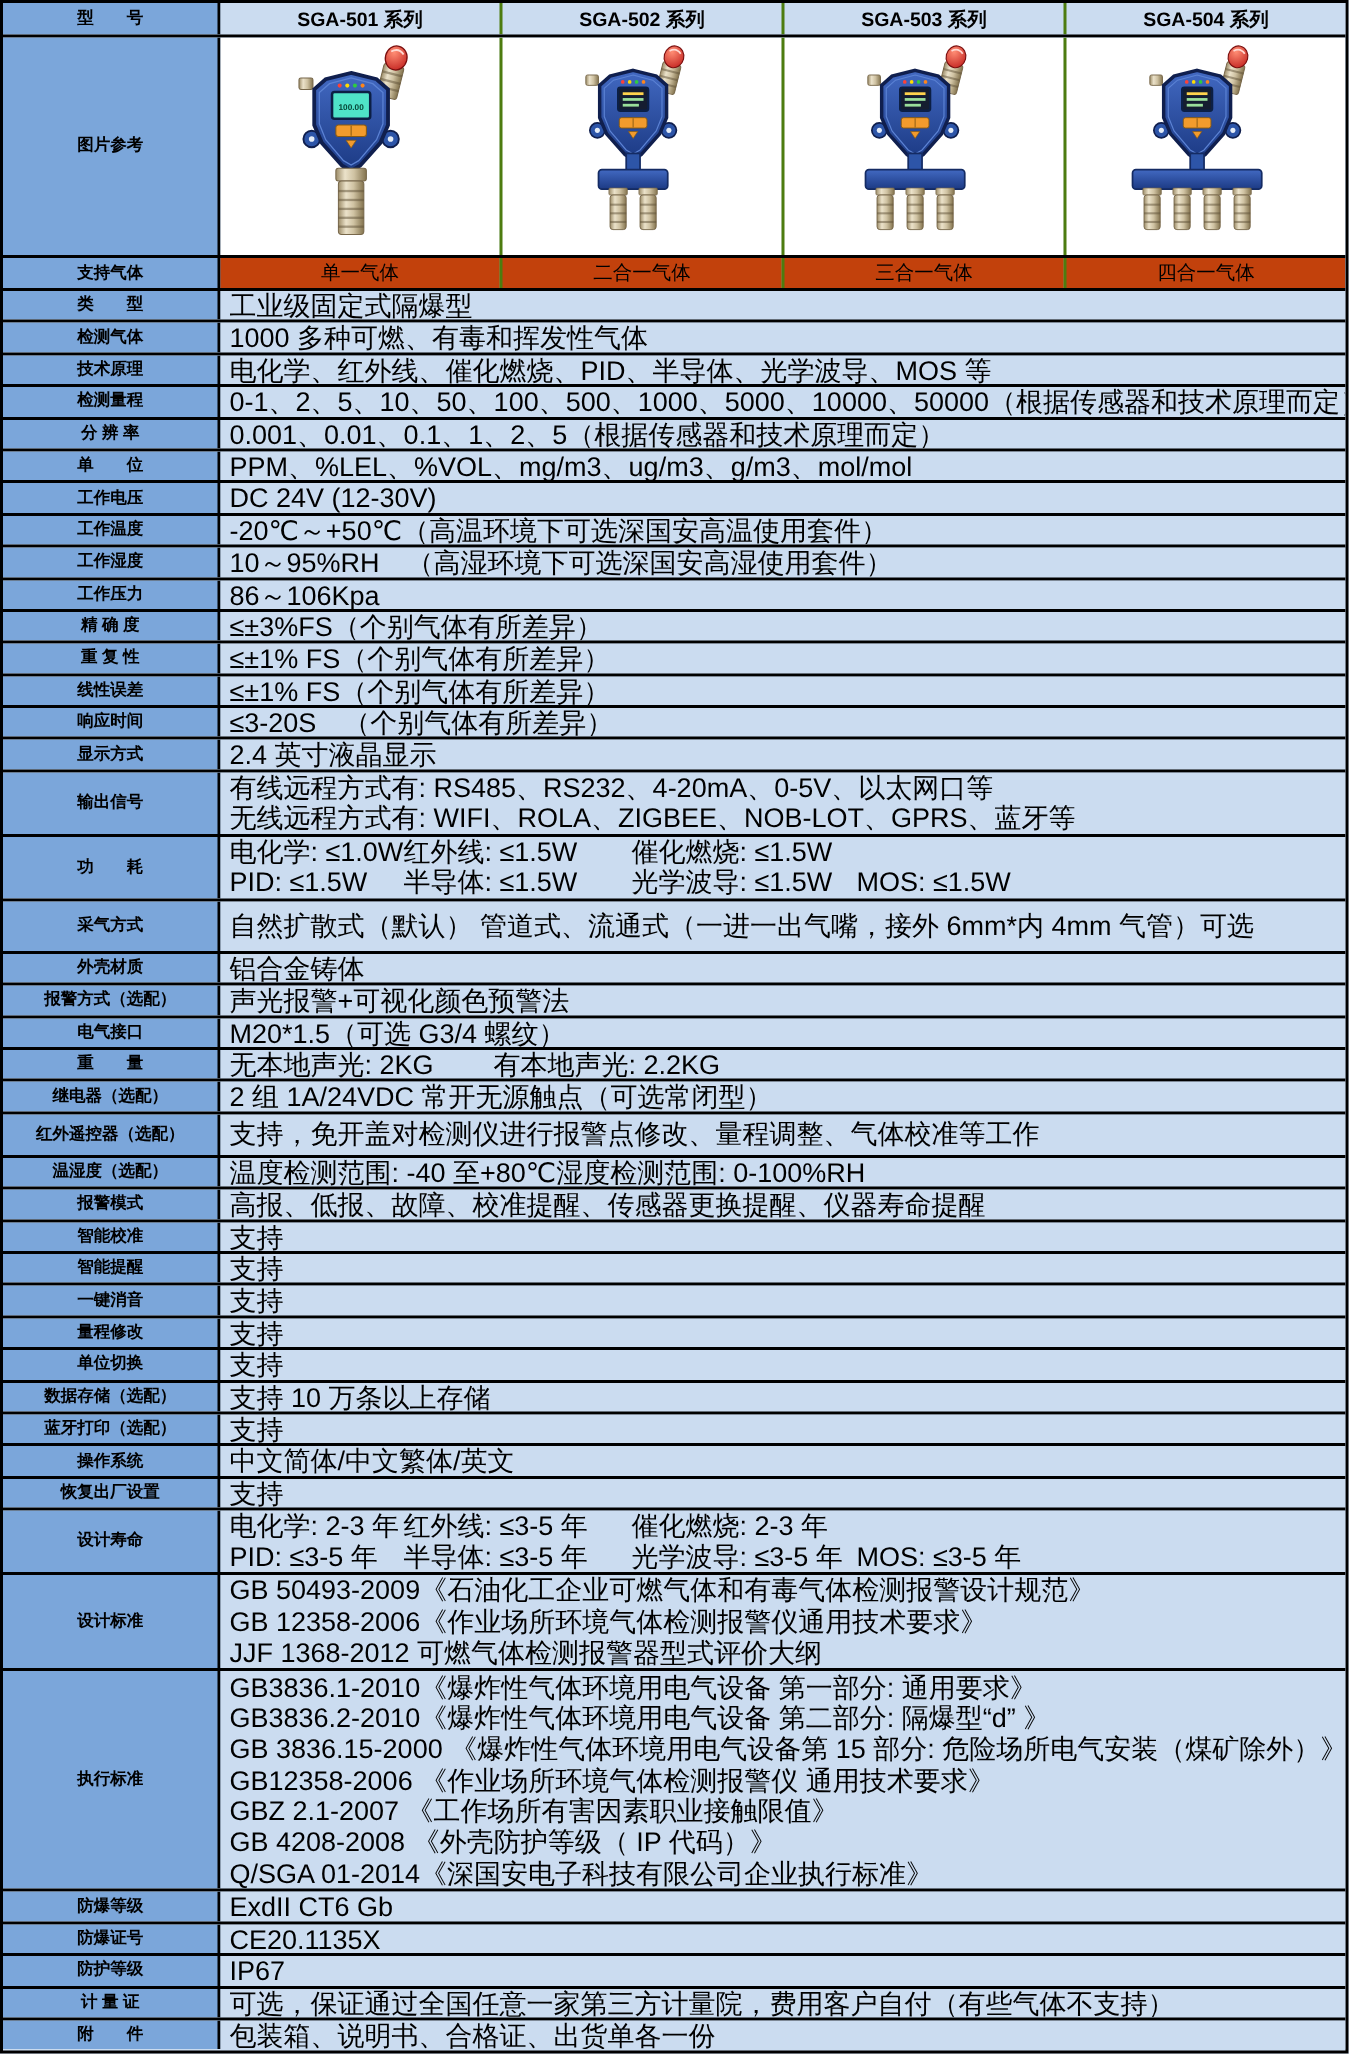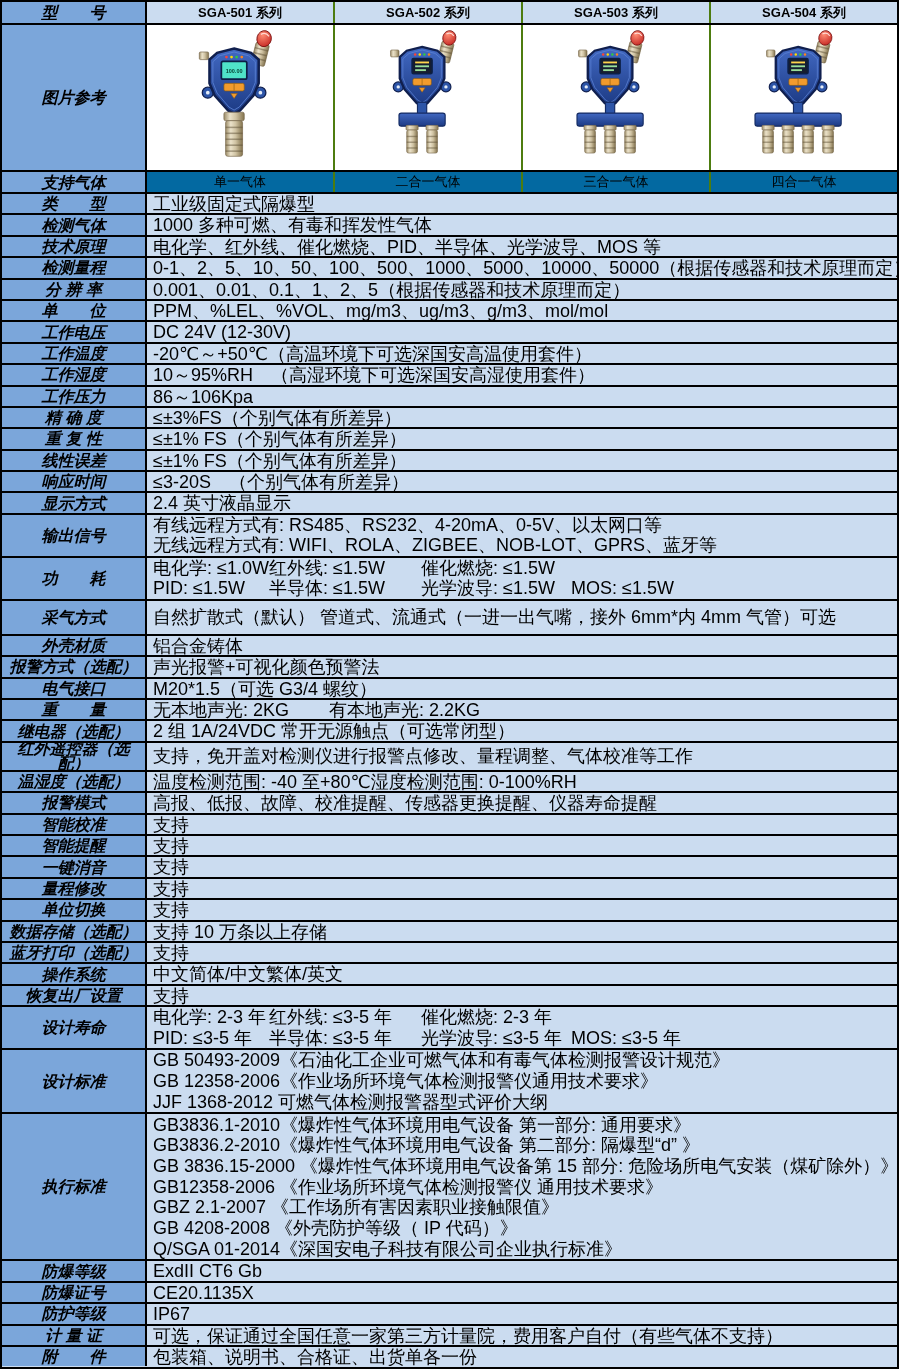--- a/index.html
+++ b/index.html
@@ -5,28 +5,28 @@
   html,body{margin:0;padding:0;overflow:hidden}
   body{width:899px;height:1369px;background:#ffffff;color:#000;
        font-family:"Liberation Sans","DejaVu Sans",sans-serif;}
   #spec-table{position:absolute;top:0;left:0;width:899px;height:1369px;
        border:2px solid #000;box-sizing:border-box;display:flex;flex-direction:column;
        overflow:hidden;background:#cbdcf0;}
   .row{display:flex;border-top:2px solid #000;box-sizing:border-box;flex:none;overflow:hidden}
   .row:first-child{border-top:none}
   .lab{flex:0 0 145px;border-right:2px solid #000;background:#7ba6da;
        display:flex;align-items:center;justify-content:center;text-align:center;
-       font-weight:bold;font-size:16px;line-height:15px;box-sizing:border-box;padding:0 2px;font-style:italic;}
+       font-weight:bold;font-size:11px;line-height:15px;box-sizing:border-box;padding:0 2px;}
   .val{flex:1;background:#cbdcf0;display:flex;flex-direction:column;justify-content:center;
        padding-left:6px;box-sizing:border-box;overflow:hidden;font-size:18px;}
   .cell{flex:1;border-left:2px solid #4d7c0f;box-sizing:border-box;display:flex;
        align-items:center;justify-content:center;overflow:hidden;}
   .cell.first{border-left:none}
   .hcell{background:#cbdcf0;font-weight:bold;font-size:13px}
-  .gcell{background:#0369a1;font-size:13px}
+  .gcell{background:#c2410c;font-size:13px}
   .icell{background:#ffffff;padding:0}
   .line{white-space:nowrap;line-height:20.7px;height:20.7px;overflow:hidden}
   .cols-2 span:nth-child(1){display:inline-block;min-width:176px}
   .cols-3 span:nth-child(1),.cols-4 span:nth-child(1){display:inline-block;min-width:116px}
   .cols-3 span:nth-child(2),.cols-4 span:nth-child(2){display:inline-block;min-width:152px}
   .cols-3 span:nth-child(3),.cols-4 span:nth-child(3){display:inline-block;min-width:150px}
 </style>
 </head>
 <body>
 

